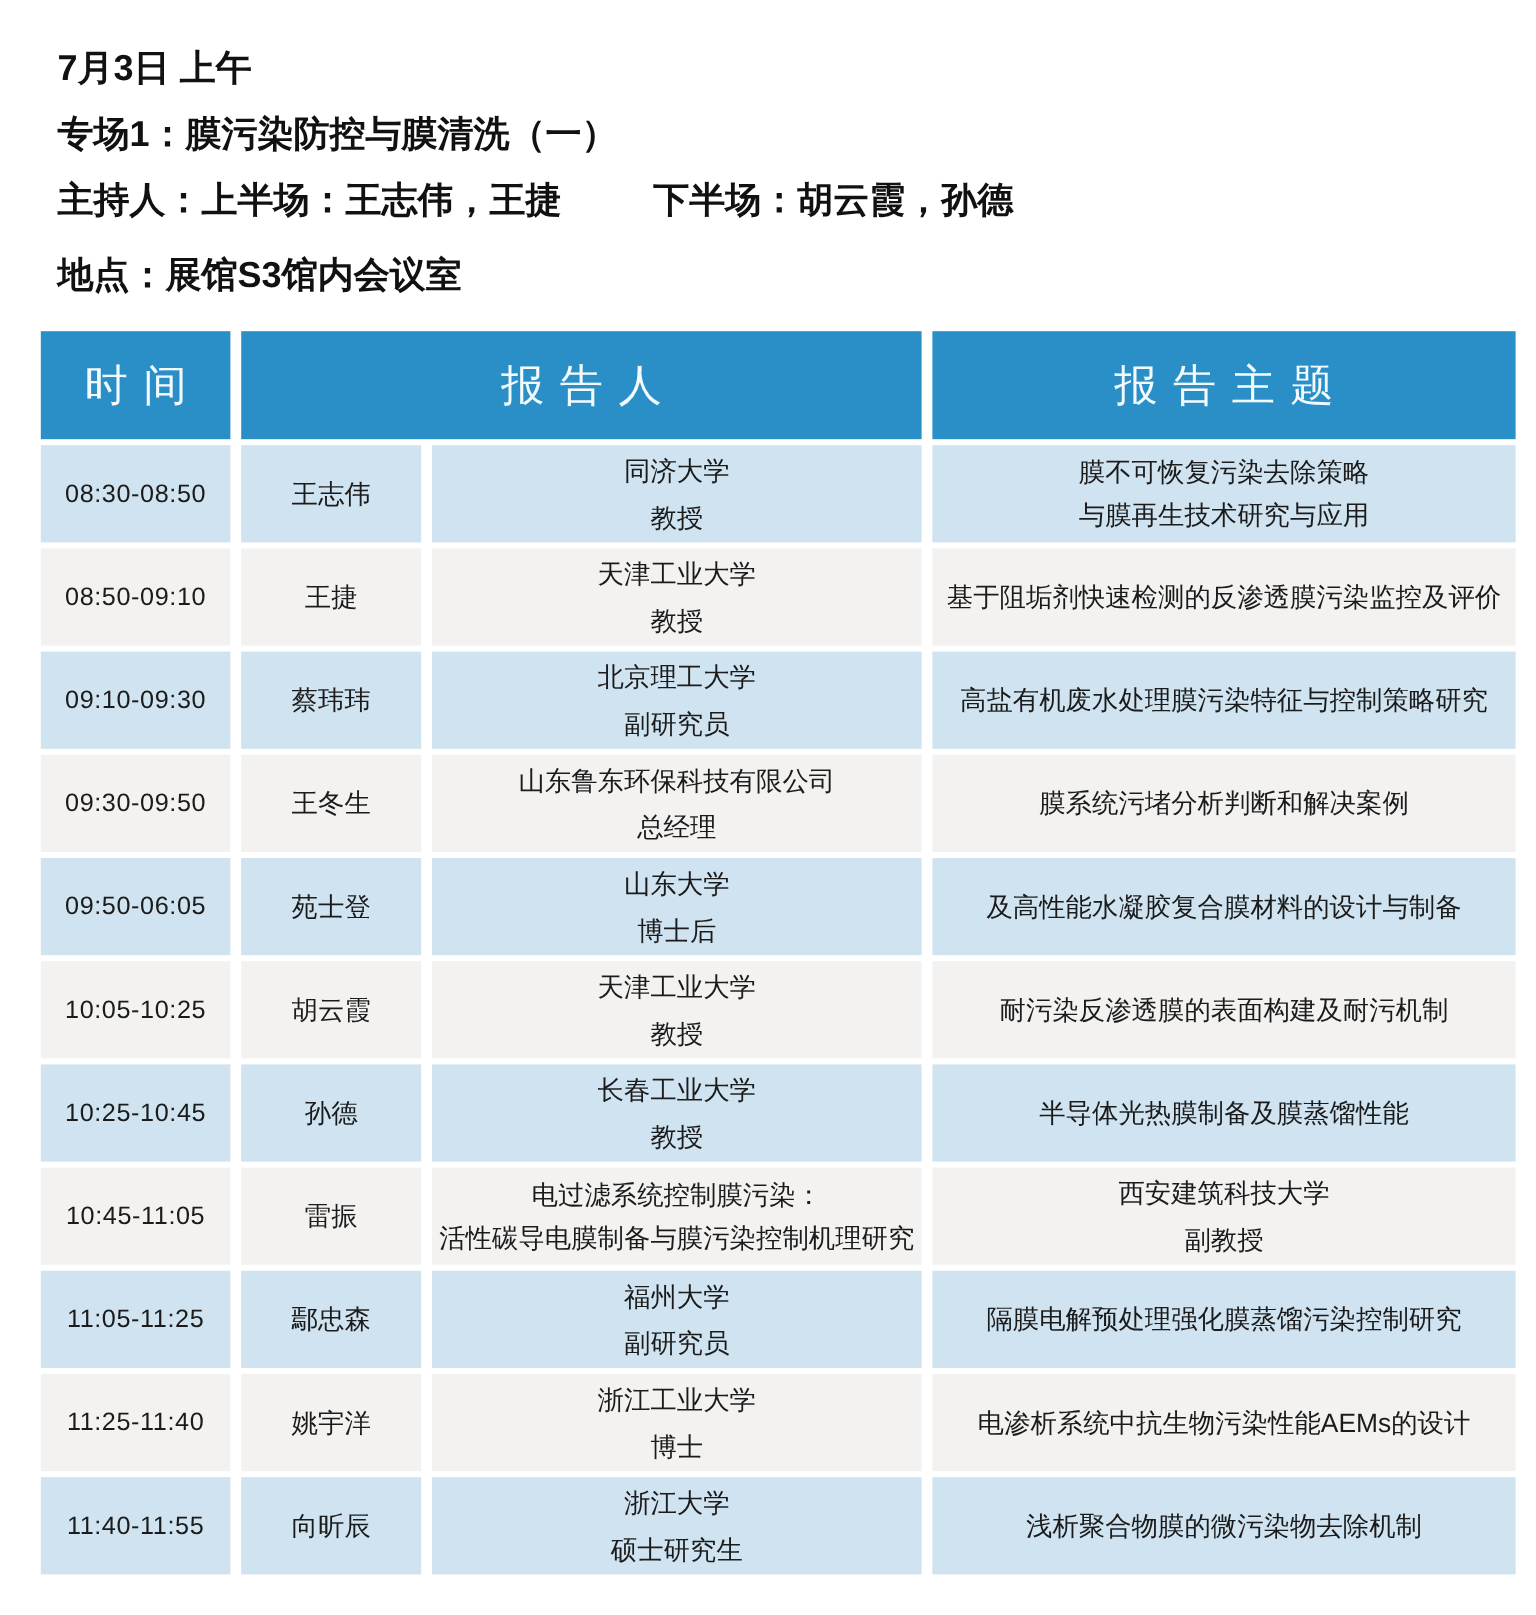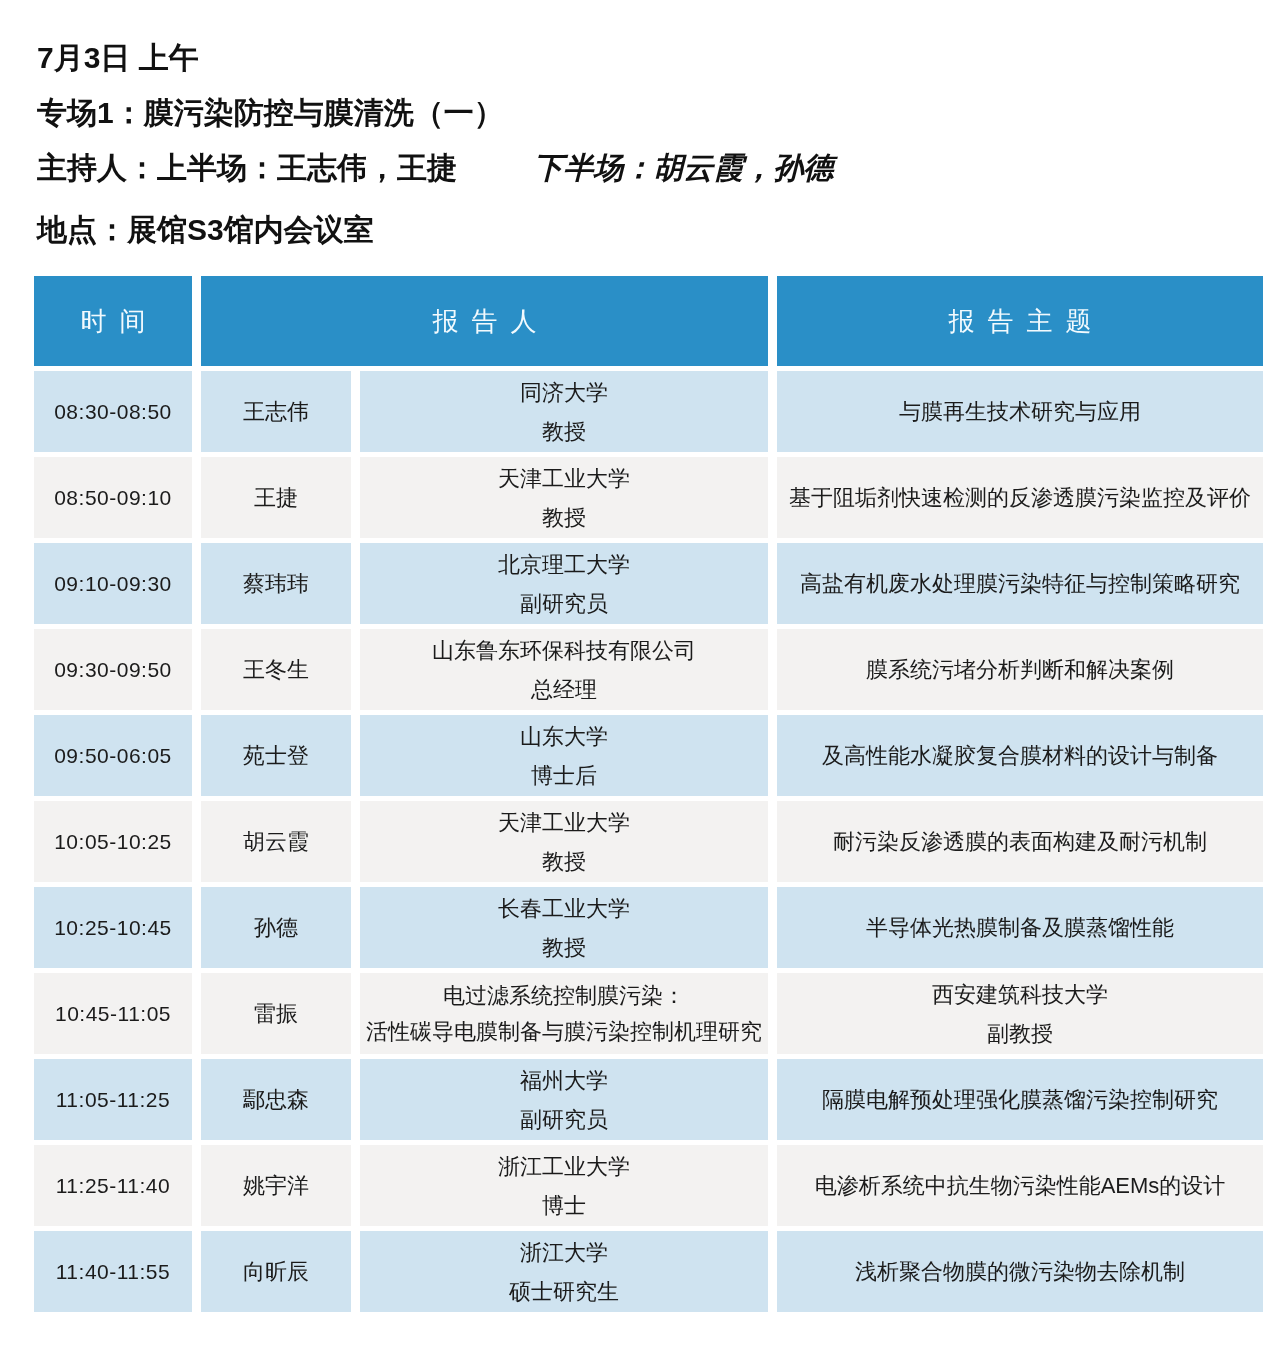--- a/index.html
+++ b/index.html
@@ -10,60 +10,59 @@
   }
   .page {
     position: relative;
     width: 1280px;
     height: 1346px;
     background: #ffffff;
     overflow: hidden;
     color: #1b1b1b;
   }
   .top {
-    padding: 38px 35px 0 37px;
+    padding: 38px 35px 0 48px;
   }
   .line {
     font-size: 30px;
     line-height: 40px;
     color: #111111;
   }
   .date-line {
     font-weight: 600;
     margin-bottom: 15px;
   }
   .session-line {
     font-weight: 700;
     margin-bottom: 15px;
   }
   .hosts-line {
     font-weight: 700;
     margin-bottom: 22px;
   }
   .hosts-line .second-half {
     margin-left: 68px;
-    font-style: italic;
   }
   .location-line {
     font-weight: 700;
     text-align: left;
     margin-bottom: 26px;
   }
   .grid {
     margin-left: 34px;
     width: 1229px;
     display: grid;
     grid-template-columns: 158px 150px 408px 486px;
     grid-template-rows: 90px repeat(11, 81px);
     gap: 5px 9px;
   }
   .hcell {
     background: var(--header-bg, #2a8fc7);
     color: #f2fafe;
-    font-size: 26px;
+    font-size: 36px;
     font-weight: 500;
     letter-spacing: 13px;
     padding-left: 13px; 
     display: flex;
     align-items: center;
     justify-content: center;
   }
   .hcell.speaker { grid-column: 2 / span 2; }
   .cell {
     display: flex;
@@ -99,20 +98,21 @@
     <div class="hcell speaker">报告人</div>
     <div class="hcell topic-h">报告主题</div>
 
   <div class="cell time row-blue">08:30-08:50</div>
       <div class="cell name row-blue">王志伟</div>
       <div class="cell affil row-blue">
         <div class="ln">同济大学</div>
         <div class="ln">教授</div>
       </div>
       <div class="cell topic row-blue">
+        <div class="ln">膜不可恢复污染去除策略</div>
         <div class="ln">与膜再生技术研究与应用</div>
       </div>
       <div class="cell time row-gray">08:50-09:10</div>
       <div class="cell name row-gray">王捷</div>
       <div class="cell affil row-gray">
         <div class="ln">天津工业大学</div>
         <div class="ln">教授</div>
       </div>
       <div class="cell topic row-gray">
         <div class="ln">基于阻垢剂快速检测的反渗透膜污染监控及评价</div>

